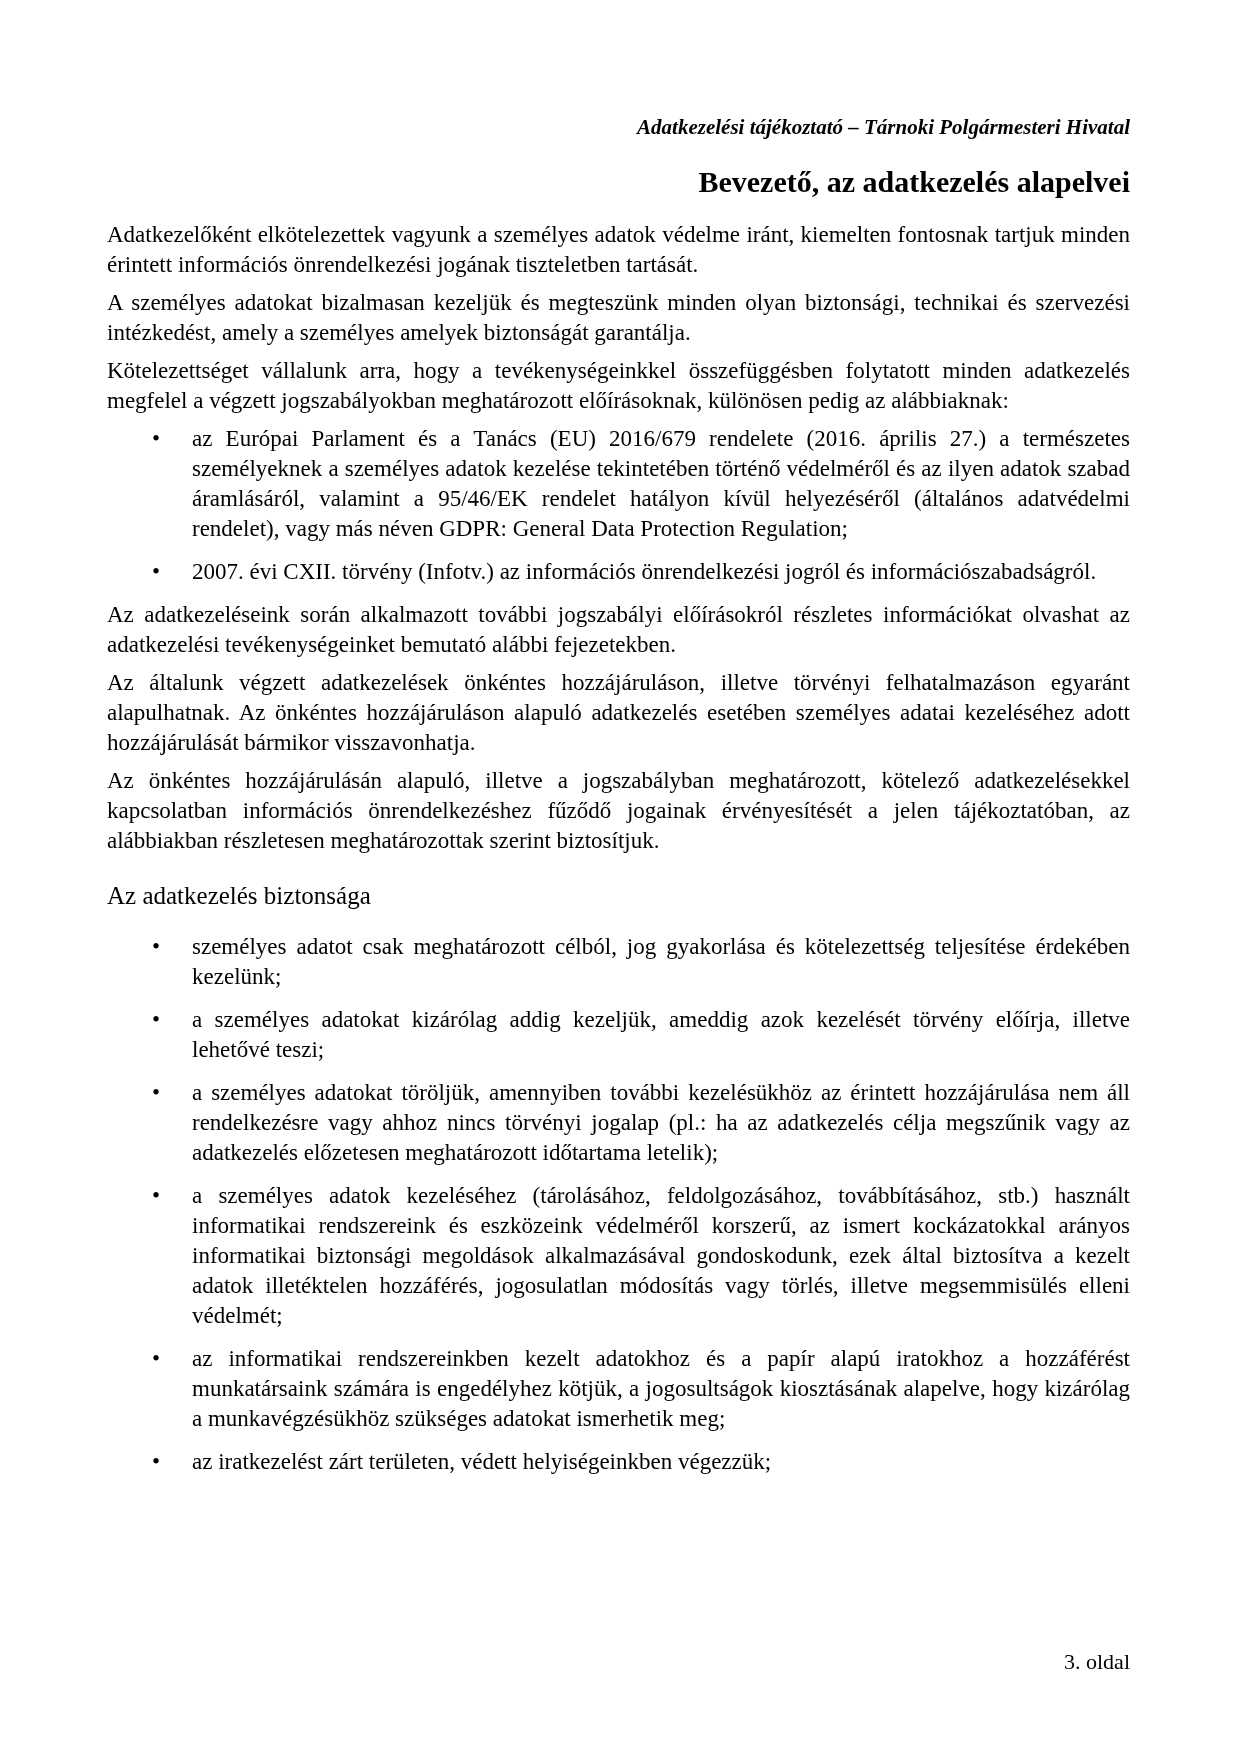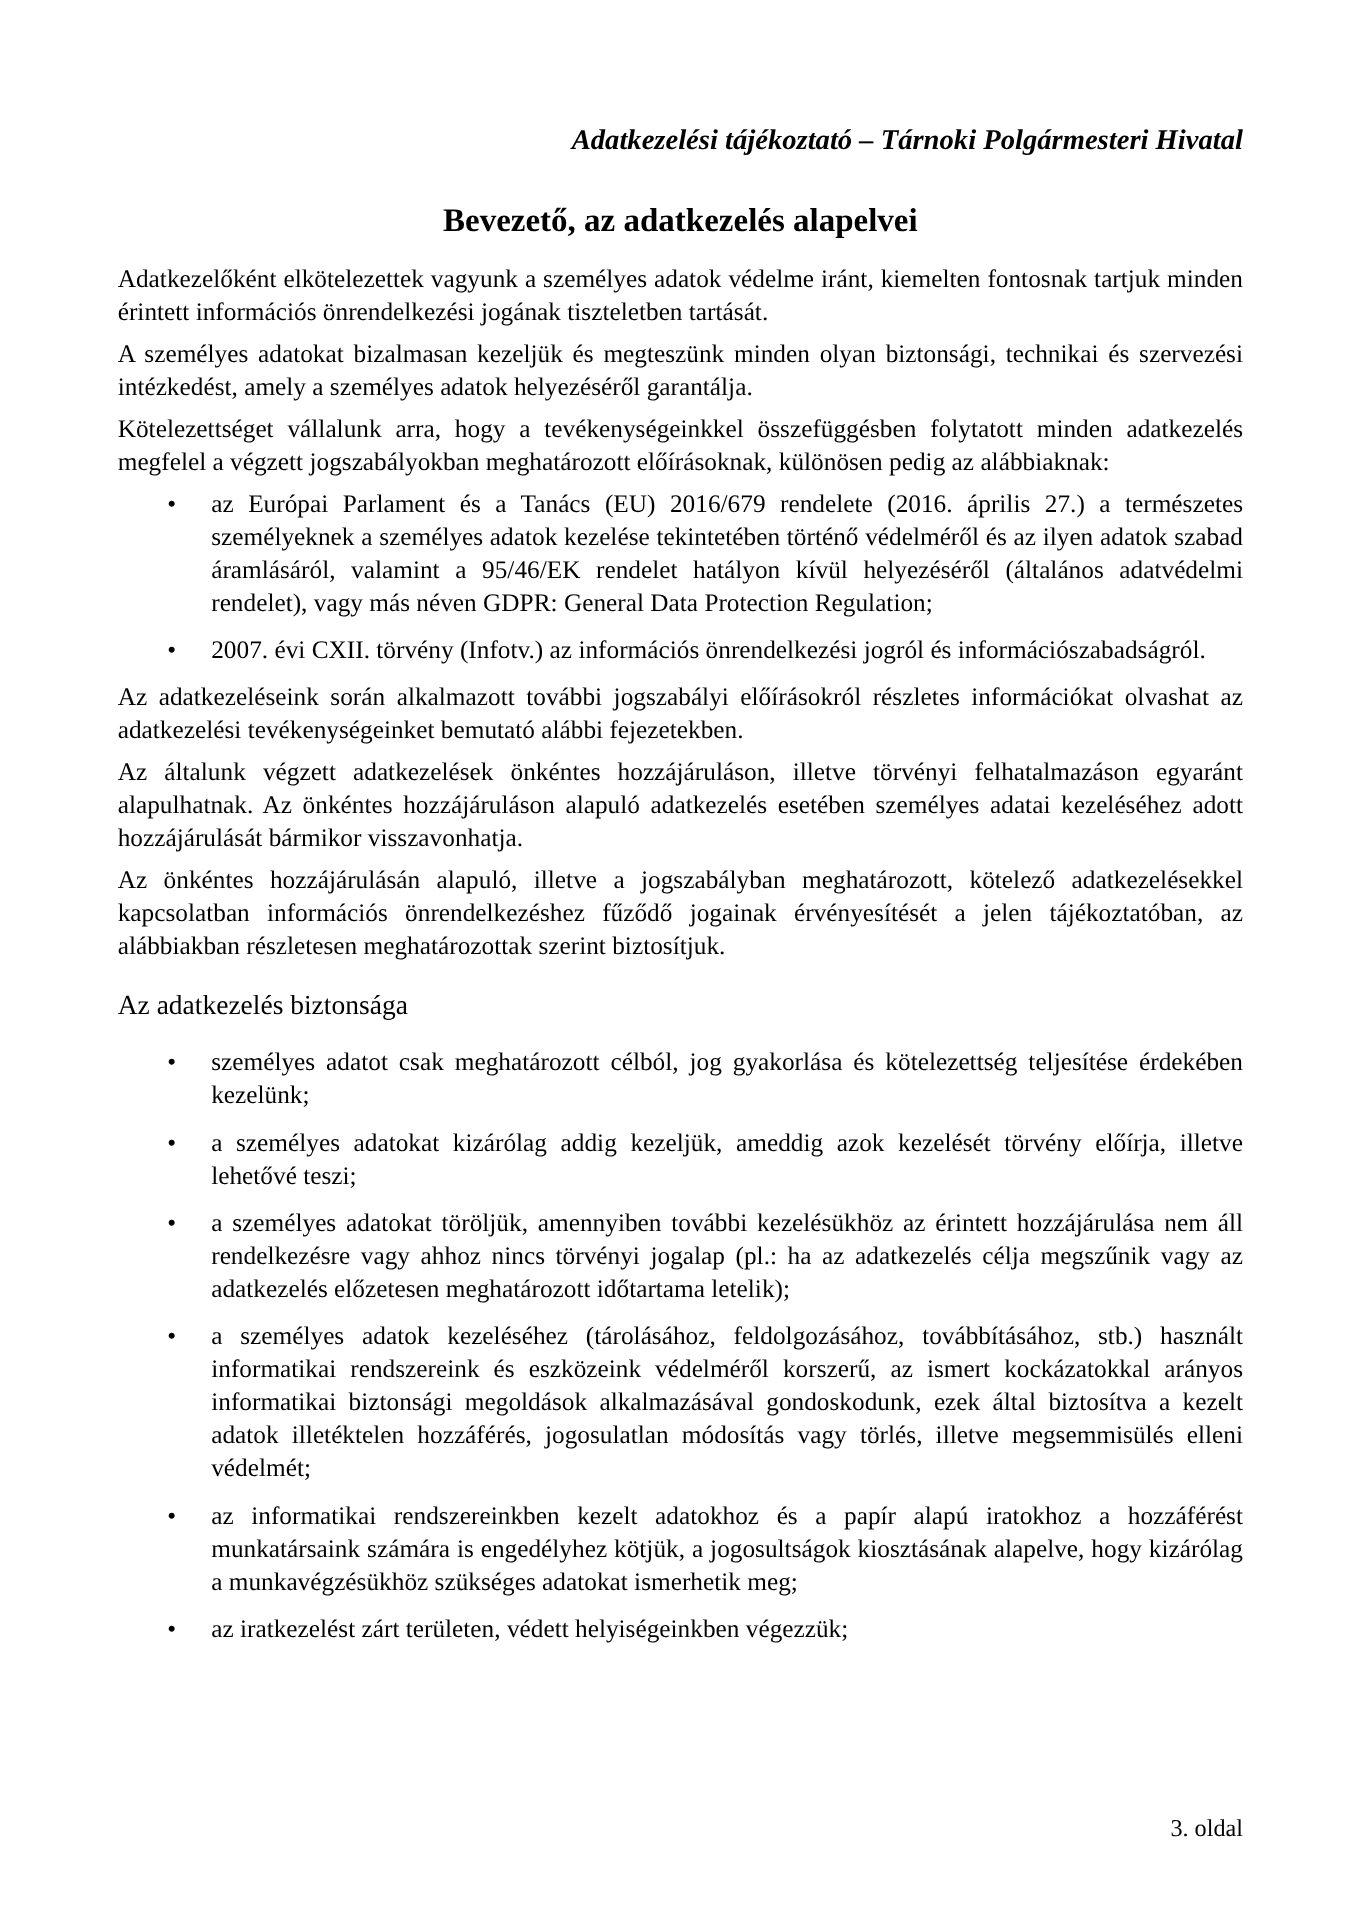--- a/index.html
+++ b/index.html
@@ -16,32 +16,32 @@
     box-sizing: border-box;
     padding: 112px 111px 0 107px;
     font-family: "Liberation Serif", "DejaVu Serif", serif;
     font-size: 23px;
     line-height: 30px;
     color: #000000;
     overflow: hidden;
   }
   .doc-header {
     text-align: right;
-    font-size: 26px;
+    font-size: 21px;
     font-weight: bold;
     font-style: italic;
     line-height: 30px;
     margin: 0 0 0 0;
   }
   h1.doc-heading {
     font-size: 30px;
     line-height: 40px;
     font-weight: bold;
-    margin: 39px 0 18px 0;
-    text-align: center;
+    margin: 20px 0 18px 0;
+    text-align: right;
   }
   h2.doc-heading {
     font-size: 25px;
     line-height: 40px;
     font-weight: normal;
     margin: 20px 0 16px 0;
     text-align: left;
   }
   p.doc-par {
     margin: 0 0 8px 0;
@@ -78,21 +78,21 @@
 <div class="page">
 
   <div class="doc-header">
     <span>Adatkezelési tájékoztató – Tárnoki Polgármesteri Hivatal</span>
   </div>
 
   <h1 class="doc-heading">Bevezető, az adatkezelés alapelvei</h1>
 
   <p class="doc-par">Adatkezelőként elkötelezettek vagyunk a személyes adatok védelme iránt, kiemelten fontosnak tartjuk minden érintett információs önrendelkezési jogának tiszteletben tartását.</p>
 
-  <p class="doc-par">A személyes adatokat bizalmasan kezeljük és megteszünk minden olyan biztonsági, technikai és szervezési intézkedést, amely a személyes adatok helyezéséről garantálja.</p>
+  <p class="doc-par">A személyes adatokat bizalmasan kezeljük és megteszünk minden olyan biztonsági, technikai és szervezési intézkedést, amely a személyes amelyek biztonságát garantálja.</p>
 
   <p class="doc-par">Kötelezettséget vállalunk arra, hogy a tevékenységeinkkel összefüggésben folytatott minden adatkezelés megfelel a végzett jogszabályokban meghatározott előírásoknak, különösen pedig az alábbiaknak:</p>
 
   <ul class="doc-list">
     <li>az Európai Parlament és a Tanács (EU) 2016/679 rendelete (2016. április 27.) a természetes személyeknek a személyes adatok kezelése tekintetében történő védelméről és az ilyen adatok szabad áramlásáról, valamint a 95/46/EK rendelet hatályon kívül helyezéséről (általános adatvédelmi rendelet), vagy más néven GDPR: General Data Protection Regulation;</li>
     <li>2007. évi CXII. törvény (Infotv.) az információs önrendelkezési jogról és információszabadságról.</li>
   </ul>
 
   <p class="doc-par">Az adatkezeléseink során alkalmazott további jogszabályi előírásokról részletes információkat olvashat az adatkezelési tevékenységeinket bemutató alábbi fejezetekben.</p>
 

